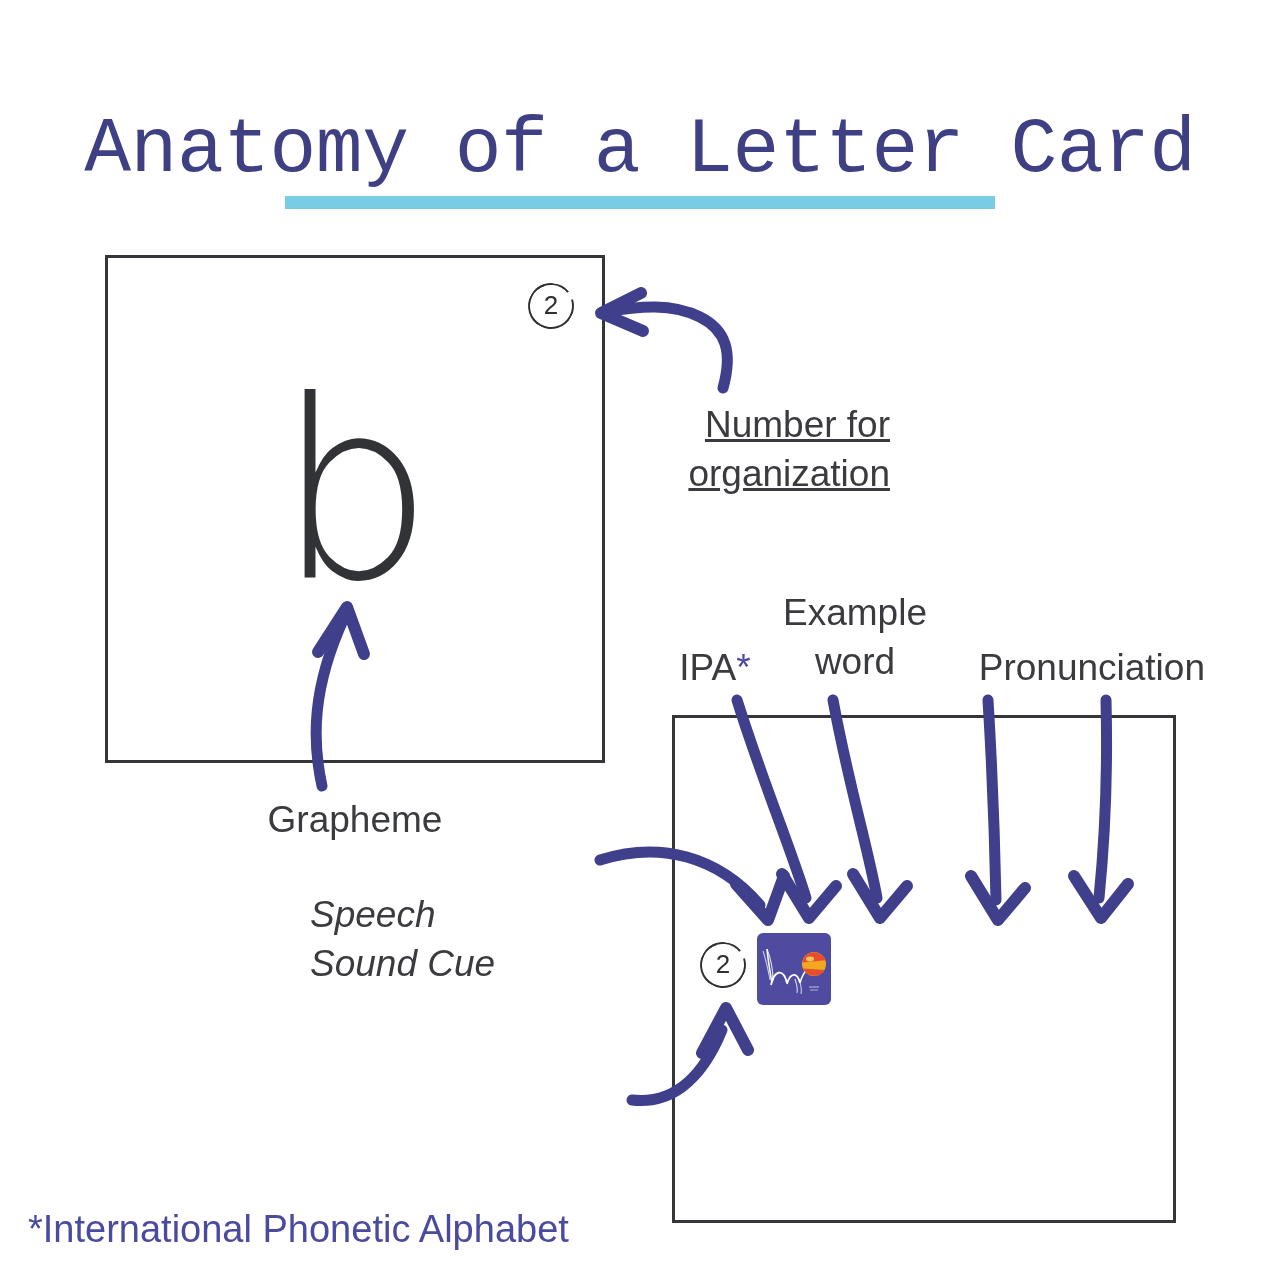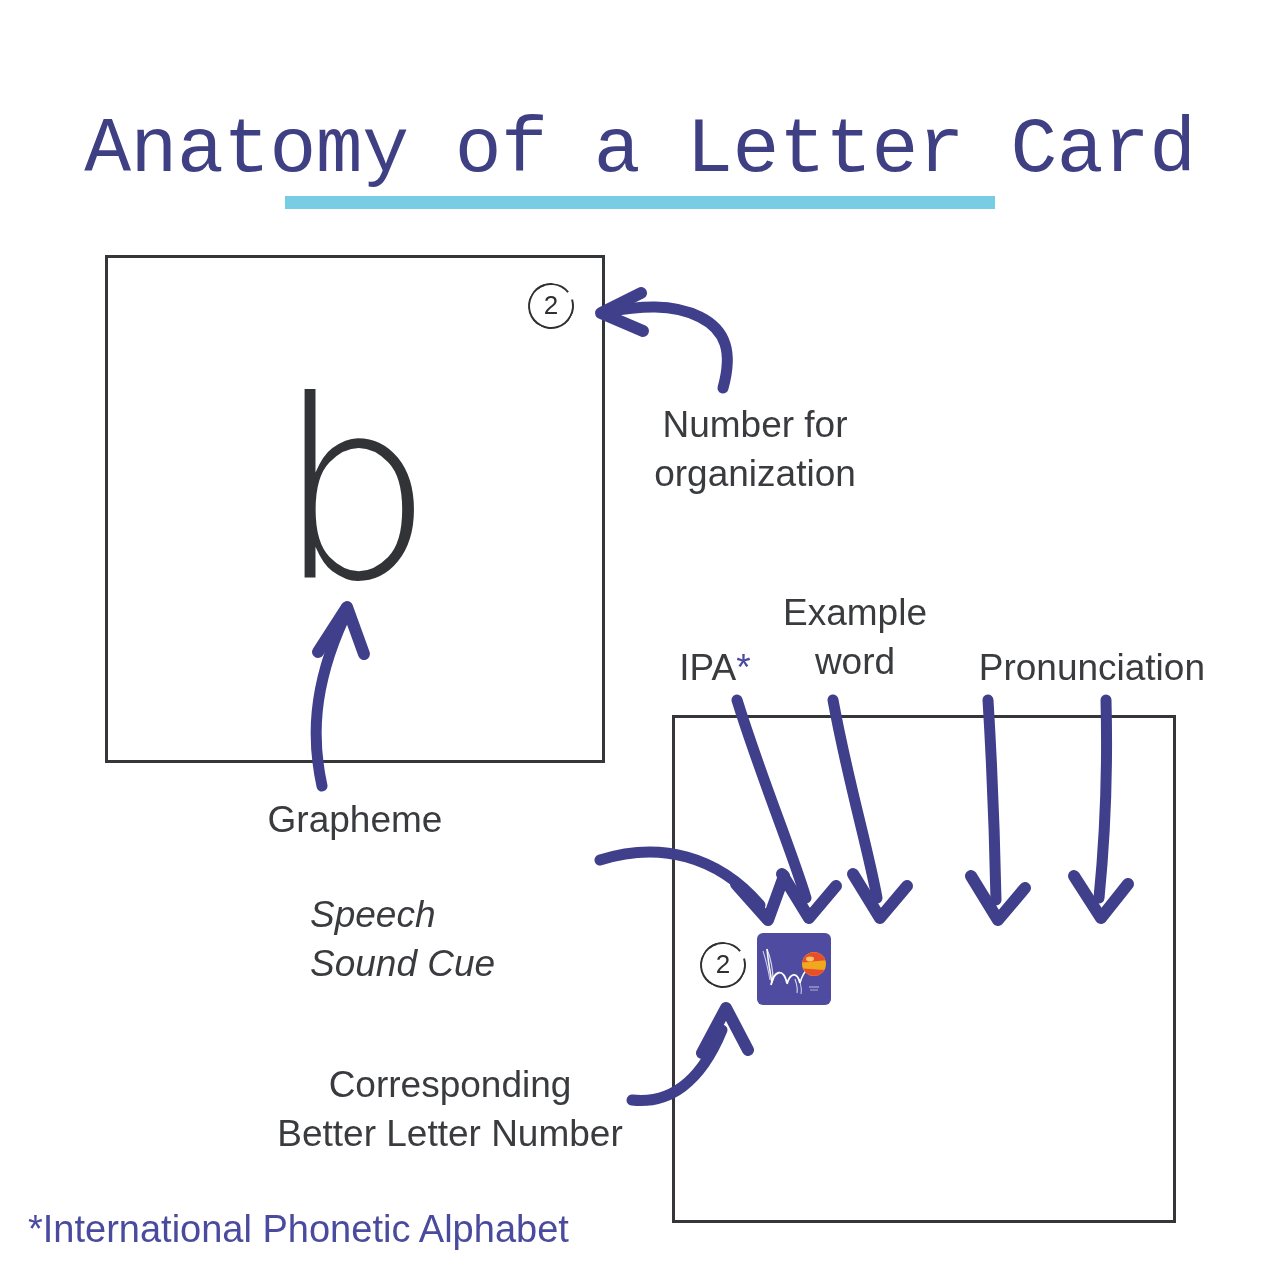--- a/index.html
+++ b/index.html
@@ -140,21 +140,21 @@
   
   .label {
     position: absolute;
     font-family: "Liberation Sans", sans-serif;
     font-weight: 400;
     font-size: 37px;
     line-height: 1.33;
     color: #3a3b3e;
     white-space: pre-line;
   }
-  #label-number-org   { left: 620px;  top: 400px;  width: 270px; text-align: center; }
+  #label-number-org   { left: 620px;  top: 400px;  width: 270px; text-align: right; text-decoration: underline; }
   #label-grapheme     { left: 205px;  top: 795px;  width: 300px; text-align: center; }
   #label-example-word { left: 760px;  top: 588px;  width: 190px; text-align: center; }
   #label-ipa          { left: 645px;  top: 643px;  width: 140px; text-align: center; }
   #label-ipa .star    { color: #4a4a9e; }
   #label-pronunciation{ left: 925px;  top: 643px;  width: 280px; text-align: right; }
   #label-speech-cue   { left: 310px;  top: 890px;  width: 320px; text-align: left; font-style: italic; }
   #label-better-letter{ left: 250px;  top: 1060px; width: 400px; text-align: center; }
 
   #footnote {
     position: absolute;
@@ -236,22 +236,20 @@
 
   <div class="label" id="label-number-org">Number for
 organization</div>
   <div class="label" id="label-grapheme">Grapheme</div>
   <div class="label" id="label-ipa"><span>IPA</span><span class="star">*</span></div>
   <div class="label" id="label-example-word">Example
 word</div>
   <div class="label" id="label-pronunciation">Pronunciation</div>
   <div class="label" id="label-speech-cue">Speech
 Sound Cue</div>
-  <div class="label" id="label-better-letter">Corresponding
-Better Letter Number</div>
 
   <div id="footnote">*International Phonetic Alphabet</div>
 
   <svg id="arrows" viewBox="0 0 1280 1278">
 
     <g>
       <path class="arrow-path" d="M723 388 C733 352, 726 330, 700 317 C672 303, 640 306, 605 312"></path>
       <path class="arrow-head" d="M641 293 L601 313 L643 331"></path>
     </g>
 

